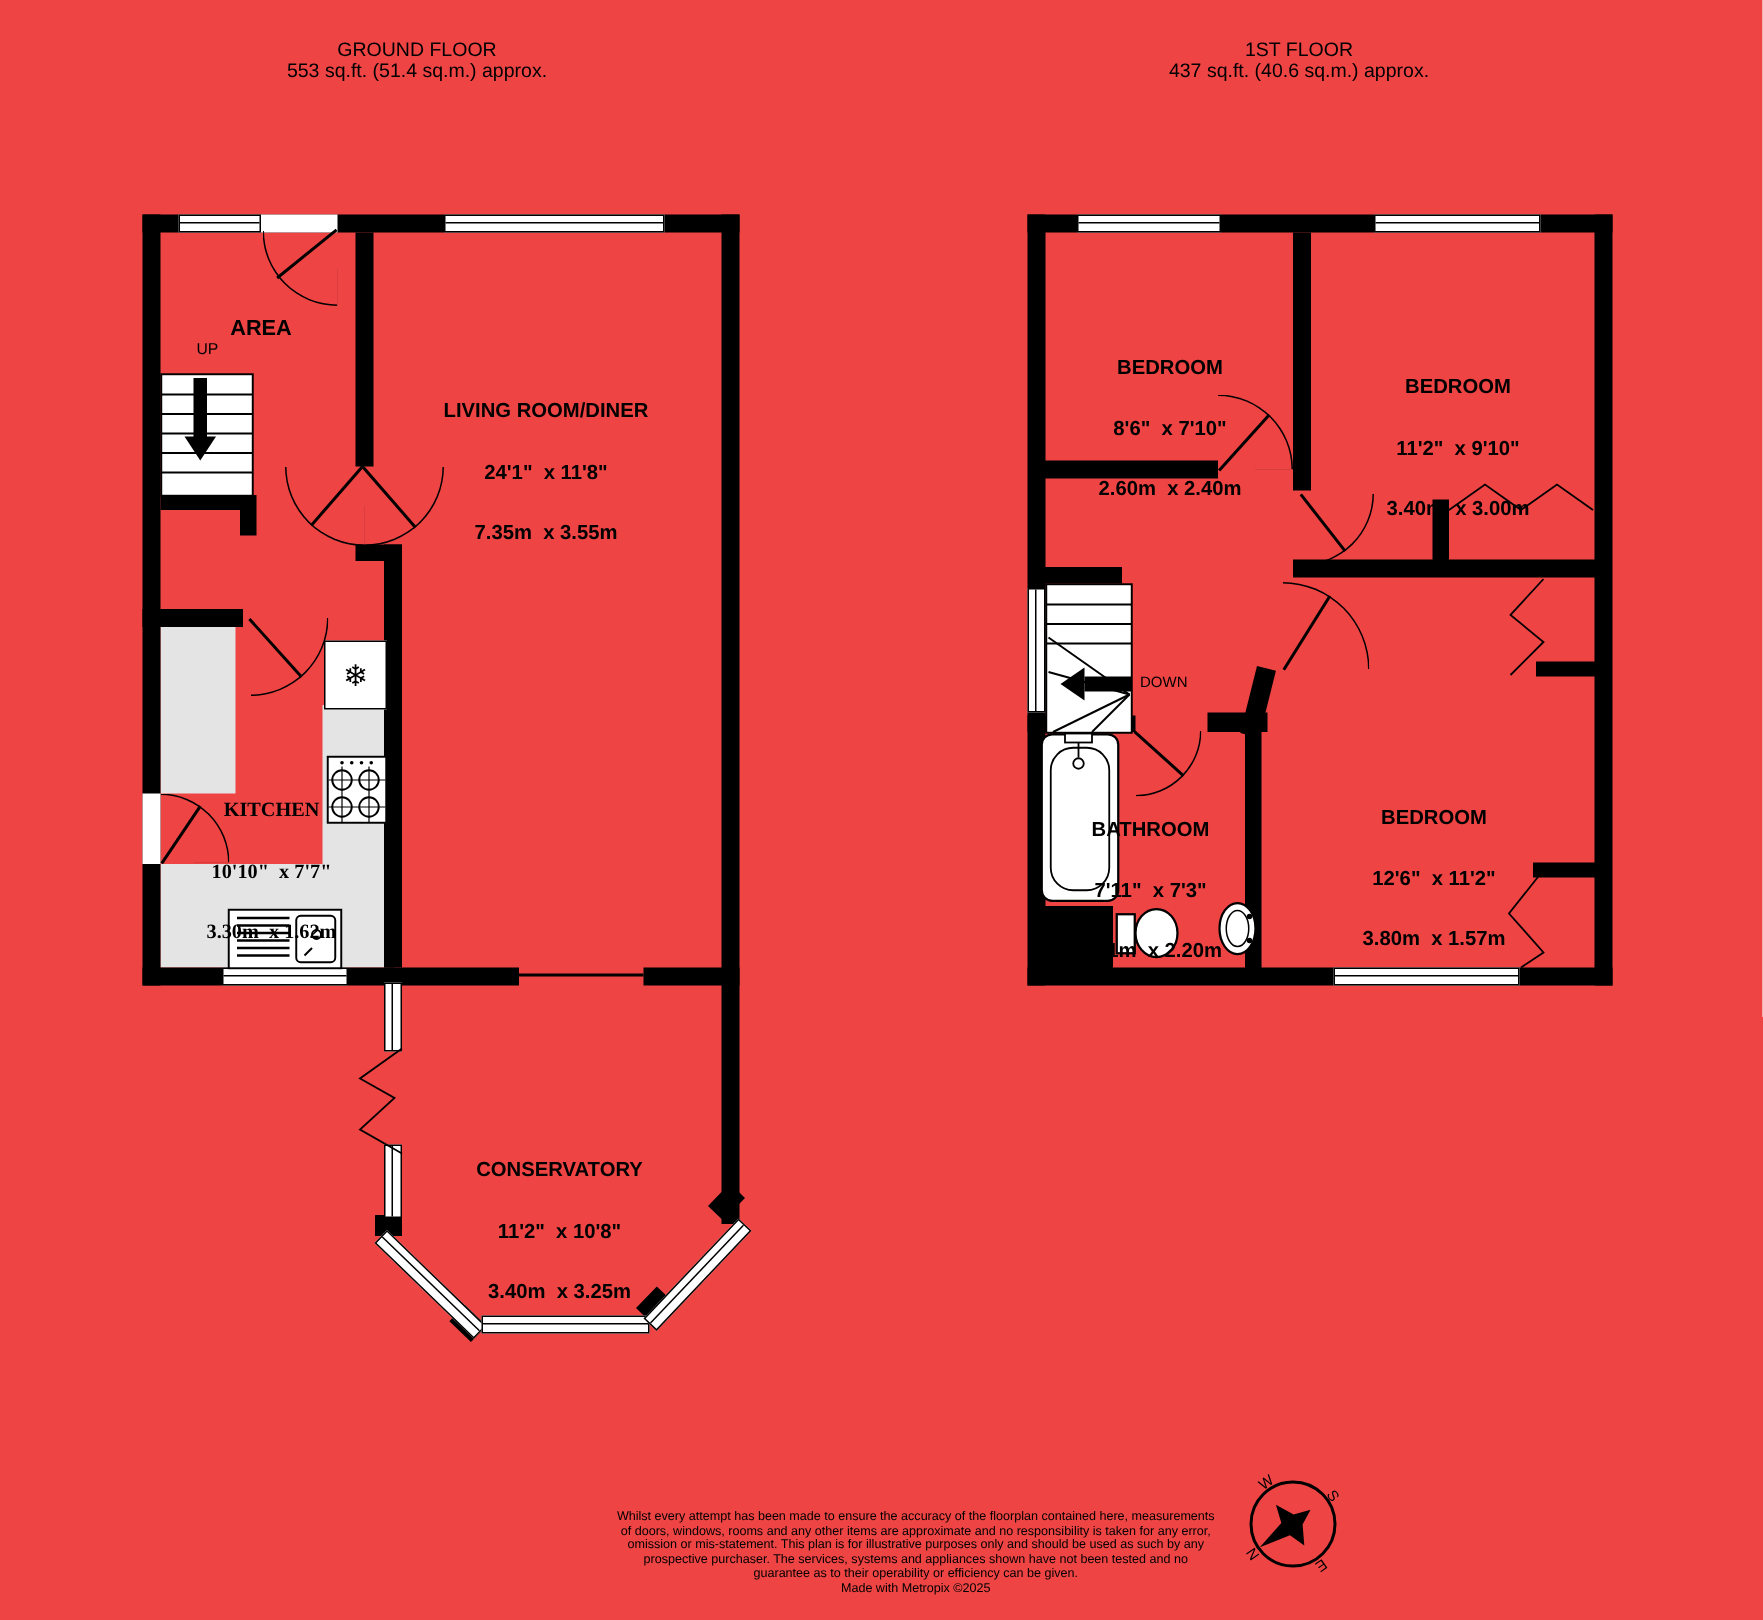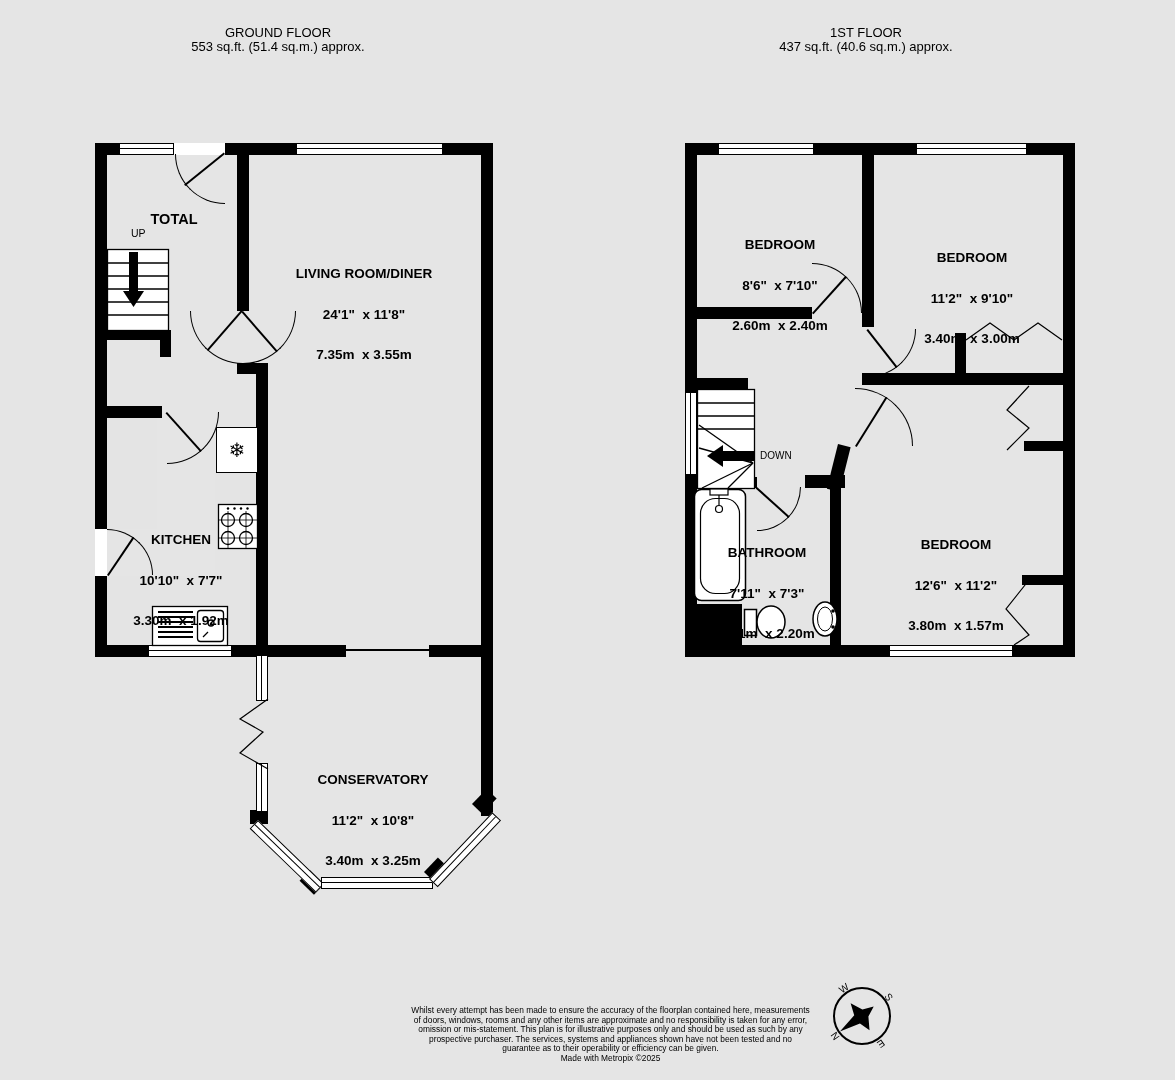--- a/index.html
+++ b/index.html
@@ -1,16 +1,16 @@
 <!DOCTYPE html>
 <html><head>
 <meta charset="utf-8">
 <style>
   html,body{margin:0;padding:0;background:#fff;}
-  .page{position:relative;width:1175px;height:1080px;background:#e5e5e5;overflow:hidden;
+  .page{position:relative;width:1175px;height:1080px;background:#ef4444;overflow:hidden;
         font-family:"Liberation Sans",sans-serif;color:#000;}
   .w{position:absolute;background:#000;z-index:2;}
   .gap{position:absolute;background:#fff;z-index:3;}
   .gray{position:absolute;background:#e4e4e4;z-index:1;}
   .win{position:absolute;background:#fff;border:1.2px solid #000;z-index:3;box-sizing:border-box;}
   .win:after{content:"";position:absolute;left:0;right:0;top:50%;margin-top:-0.6px;border-top:1.2px solid #000;}
   .win.v:after{left:50%;top:0;bottom:0;right:auto;margin-top:0;margin-left:-0.6px;border-top:none;border-left:1.2px solid #000;}
   .ln{position:absolute;height:1.5px;background:#000;transform-origin:0 0;z-index:4;}
   .arc{position:absolute;z-index:4;box-sizing:border-box;background:transparent;}
   .arc.bl{border-left:1.2px solid #000;border-bottom:1.2px solid #000;border-bottom-left-radius:100%;}
@@ -211,33 +211,33 @@
     <g>
       <circle cx="862" cy="1016" r="28" fill="none" stroke="#000" stroke-width="2"></circle>
       <polygon points="0,-27 5,-6 17,-2 5,4 1,15 -4,5 -16,-2 -5,-6" fill="#000" transform="translate(862,1016) rotate(235)"></polygon>
       <text x="846" y="991" font-size="10" text-anchor="middle" transform="rotate(325 846 991)">W</text>
       <text x="886" y="999" font-size="10" text-anchor="middle" transform="rotate(55 886 999)">S</text>
       <text x="838" y="1034" font-size="10" text-anchor="middle" transform="rotate(235 838 1034)">N</text>
       <text x="879" y="1041" font-size="10" text-anchor="middle" transform="rotate(145 879 1041)">E</text>
     </g>
   </svg>
 
-  <div class="rlabel big" style="left:174px;top:213px;">TOTAL</div>
+  <div class="rlabel big" style="left:174px;top:213px;">AREA</div>
   <div class="slabel" style="left:131px;top:227px;">UP</div>
 
   <div class="rlabel" style="left:364px;top:240px;">
     <div>LIVING ROOM/DINER</div>
     <div>24'1"  x 11'8"</div>
     <div>7.35m  x 3.55m</div>
   </div>
 
-  <div class="rlabel" style="left:181px;top:506px;">
+  <div class="rlabel" style="left:181px;top:506px;font-family:Liberation Serif, serif;">
     <div>KITCHEN</div>
     <div>10'10"  x 7'7"</div>
-    <div>3.30m  x 1.92m</div>
+    <div>3.30m  x 1.62m</div>
   </div>
 
   <div class="rlabel" style="left:373px;top:746px;">
     <div>CONSERVATORY</div>
     <div>11'2"  x 10'8"</div>
     <div>3.40m  x 3.25m</div>
   </div>
 
   <div class="rlabel" style="left:780px;top:211px;">
     <div>BEDROOM</div>

